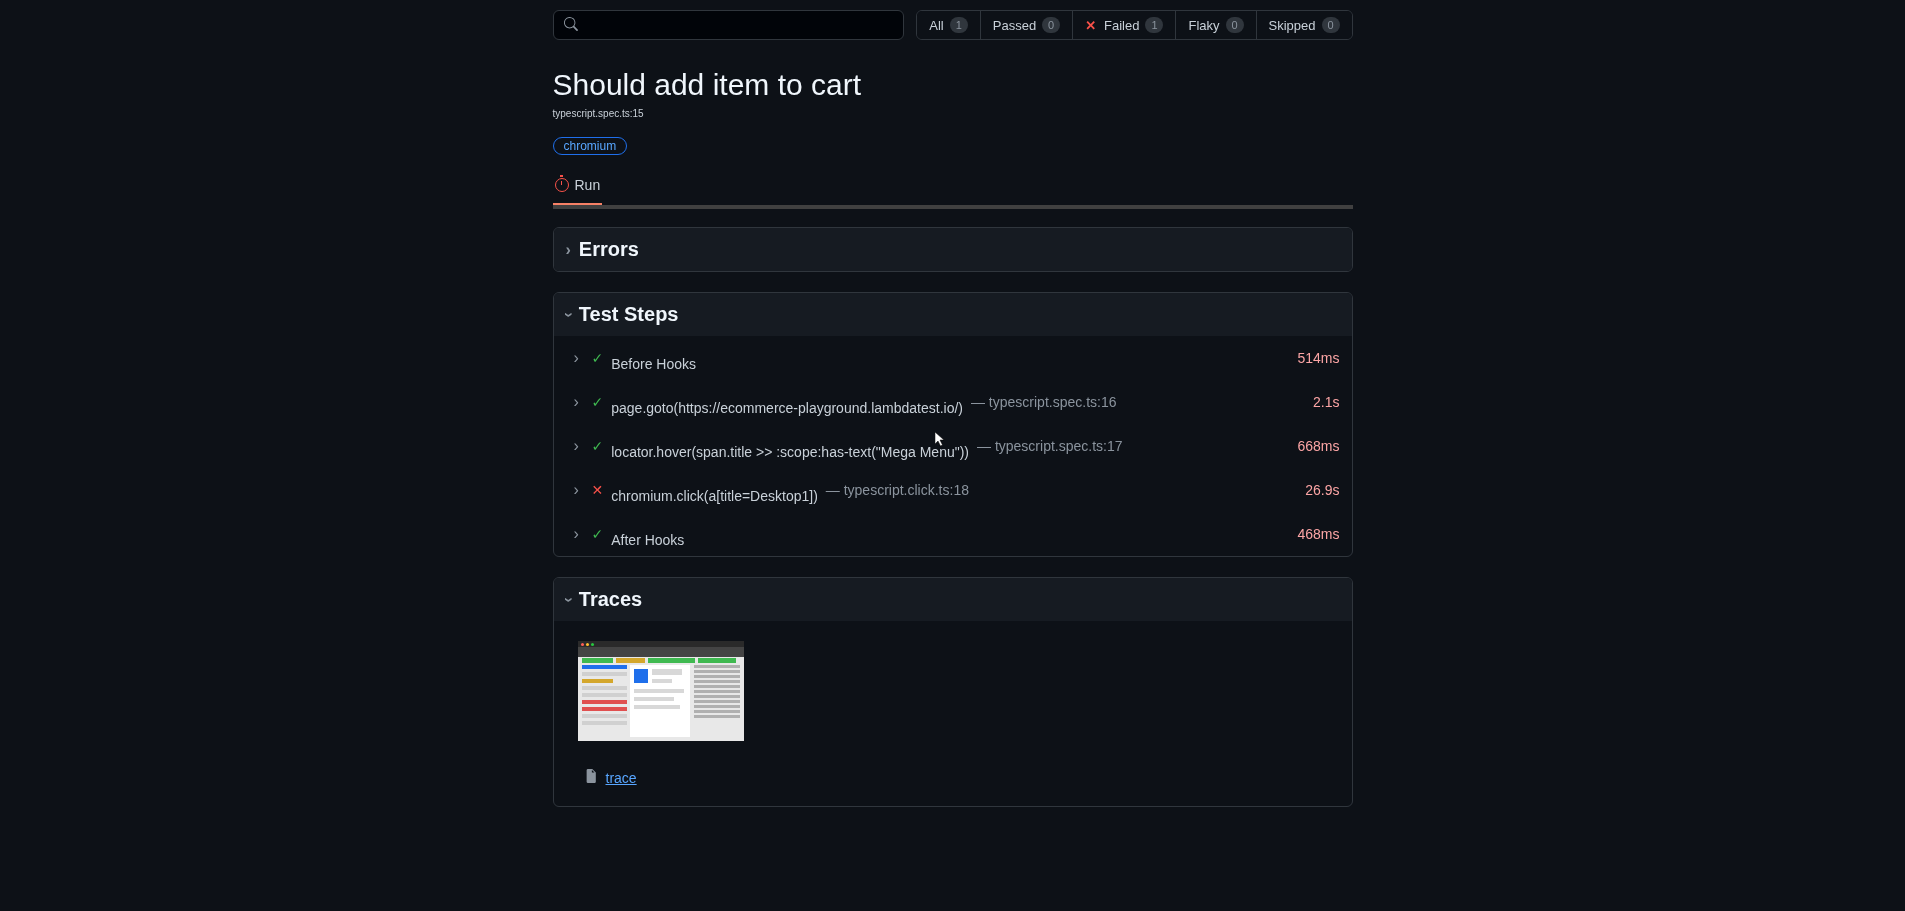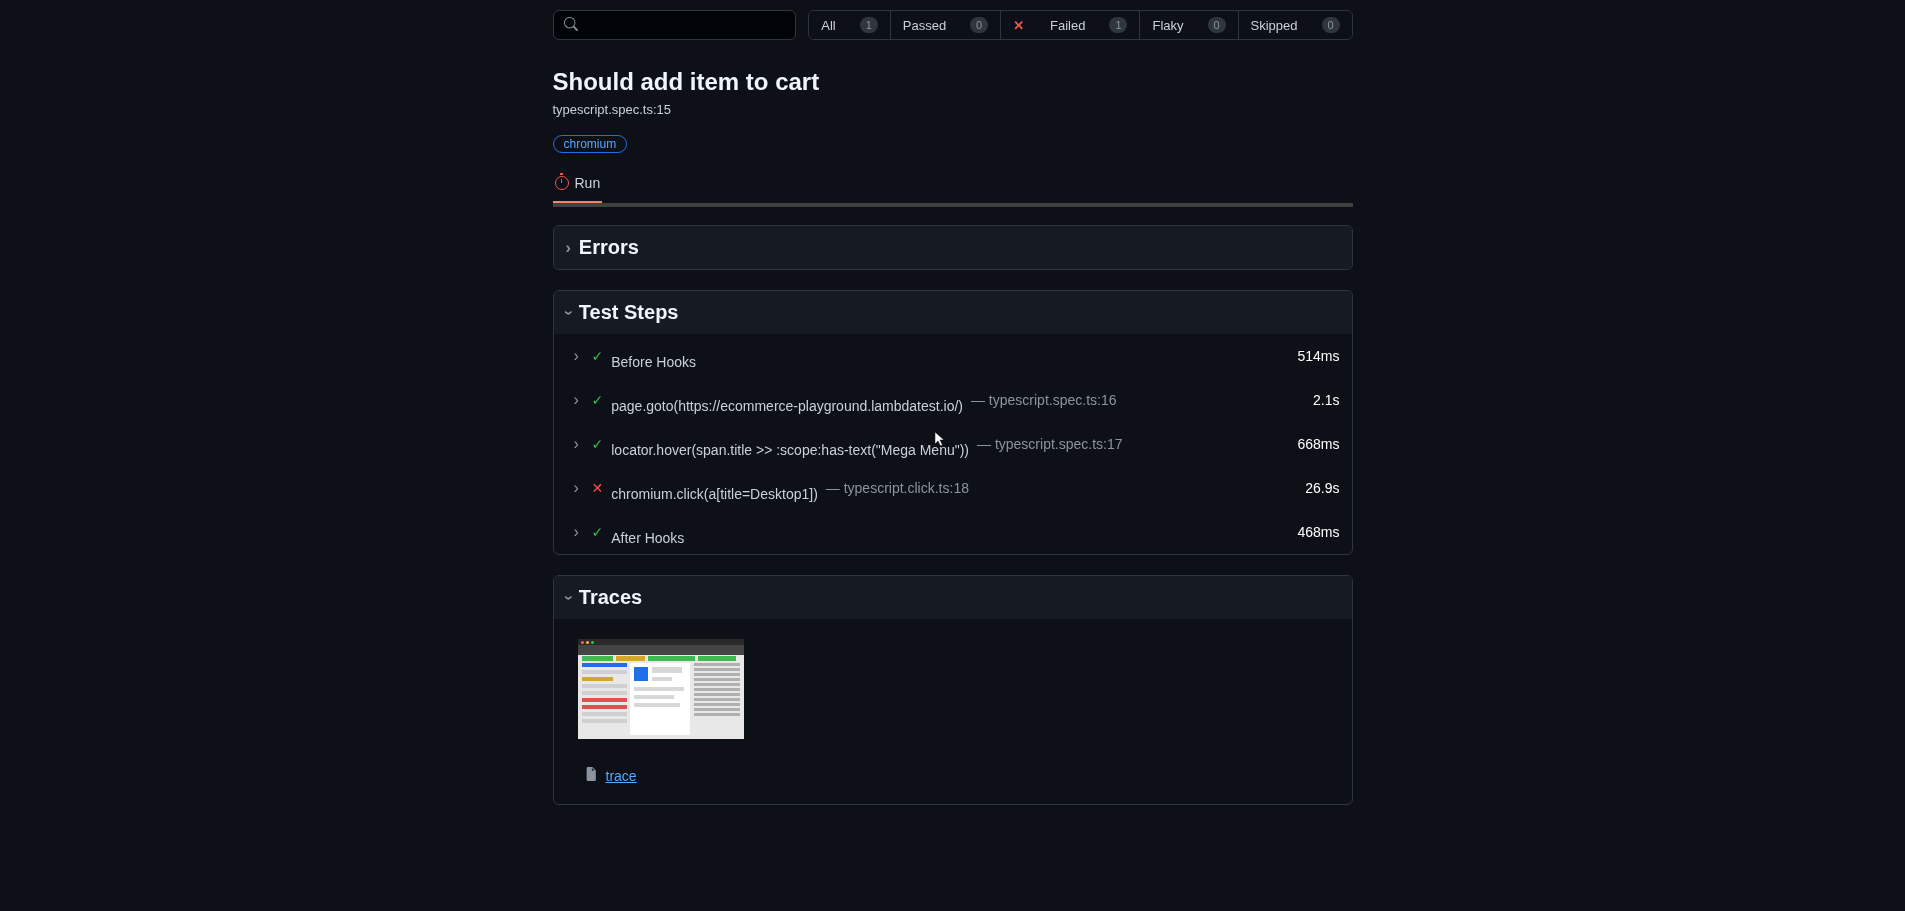--- a/index.html
+++ b/index.html
@@ -47,47 +47,47 @@
   }
   .filter-btn {
     background: #0d1117;
     border: none;
     border-right: 1px solid #30363d;
     color: #c9d1d9;
     padding: 0 12px;
     height: 28px;
     display: flex;
     align-items: center;
-    gap: 24px;
+    gap: 6px;
     cursor: pointer;
     font-size: 13px;
   }
   .filter-btn:last-child { border-right: none; }
   .badge {
     background: #30363d;
     color: #8b949e;
     border-radius: 10px;
     font-size: 11px;
     min-width: 18px;
     height: 16px;
     display: inline-flex;
     align-items: center;
     justify-content: center;
     padding: 0 5px;
   }
   .fail-x { color: #f85149; font-weight: bold; margin-right: 2px;}
   .page-title {
     color: #f0f6fc;
-    font-size: 24px;
-    font-weight: 700;
+    font-size: 30px;
+    font-weight: 400;
     margin-bottom: 6px;
   }
   .file-loc {
     color: #c9d1d9;
-    font-size: 13px;
+    font-size: 10px;
     margin-bottom: 18px;
   }
   .tag {
     display: inline-block;
     border: 1px solid #1f6feb;
     color: #58a6ff;
     border-radius: 11px;
     padding: 1px 10px;
     font-size: 12px;
     margin-bottom: 16px;
@@ -144,21 +144,21 @@
     align-items: center;
     padding: 8px 12px 8px 20px;
     font-size: 14px;
     gap: 8px;
   }
   .step-chevron { color: #8b949e; width:10px; font-size:16px;}
   .check { color: #3fb950; }
   .cross { color: #f85149; }
   .step-text { color: #c9d1d9; margin-top: 12px; }
   .step-meta { color: #8b949e; }
-  .step-time { margin-left: auto; color: #ffffff; }
+  .step-time { margin-left: auto; color: #fca5a5; }
   .trace-body { padding: 20px 24px; }
   .trace-thumb {
     width: 166px; height: 100px;
     background: #e8e8e8;
     position: relative;
     margin-bottom: 28px;
     cursor: pointer;
   }
   .trace-thumb-top { position:absolute; top:0; left:0; right:0; height:6px; background:#2a2a2a;}
   .trace-thumb-top::before{content:""; position:absolute; left:3px; top:1.5px; width:3px; height:3px; border-radius:50%; background:#ff5f57;}

